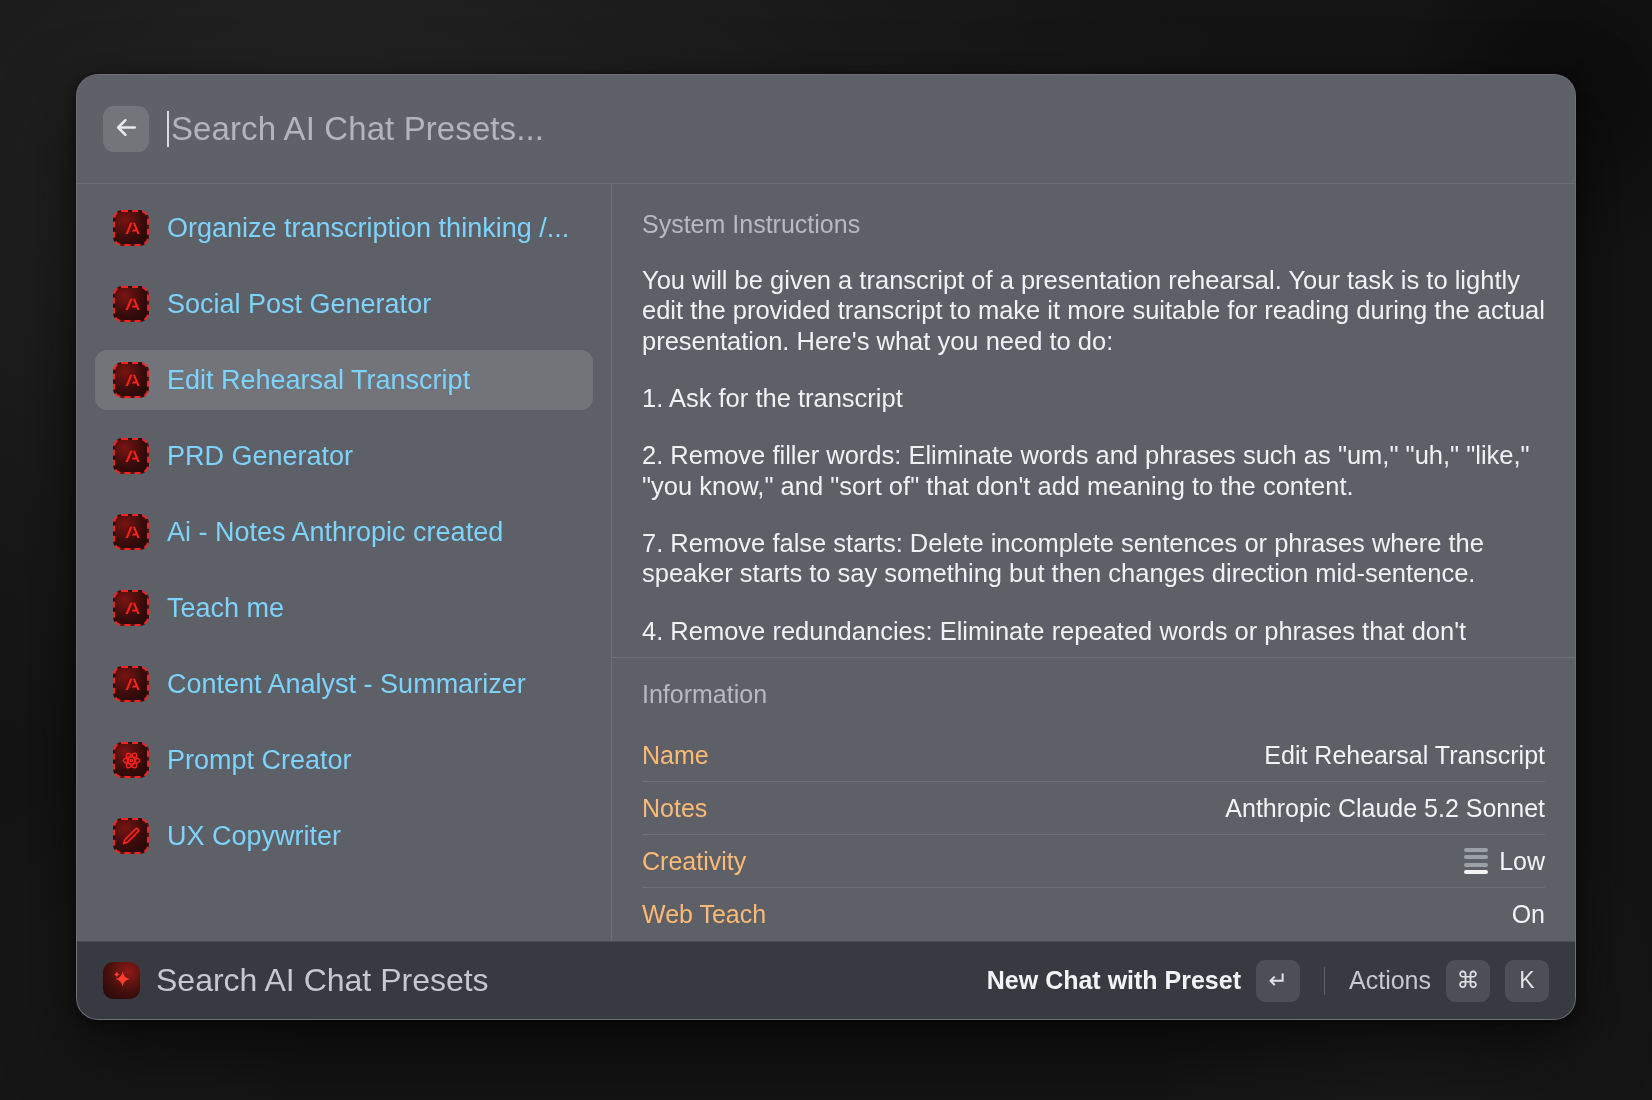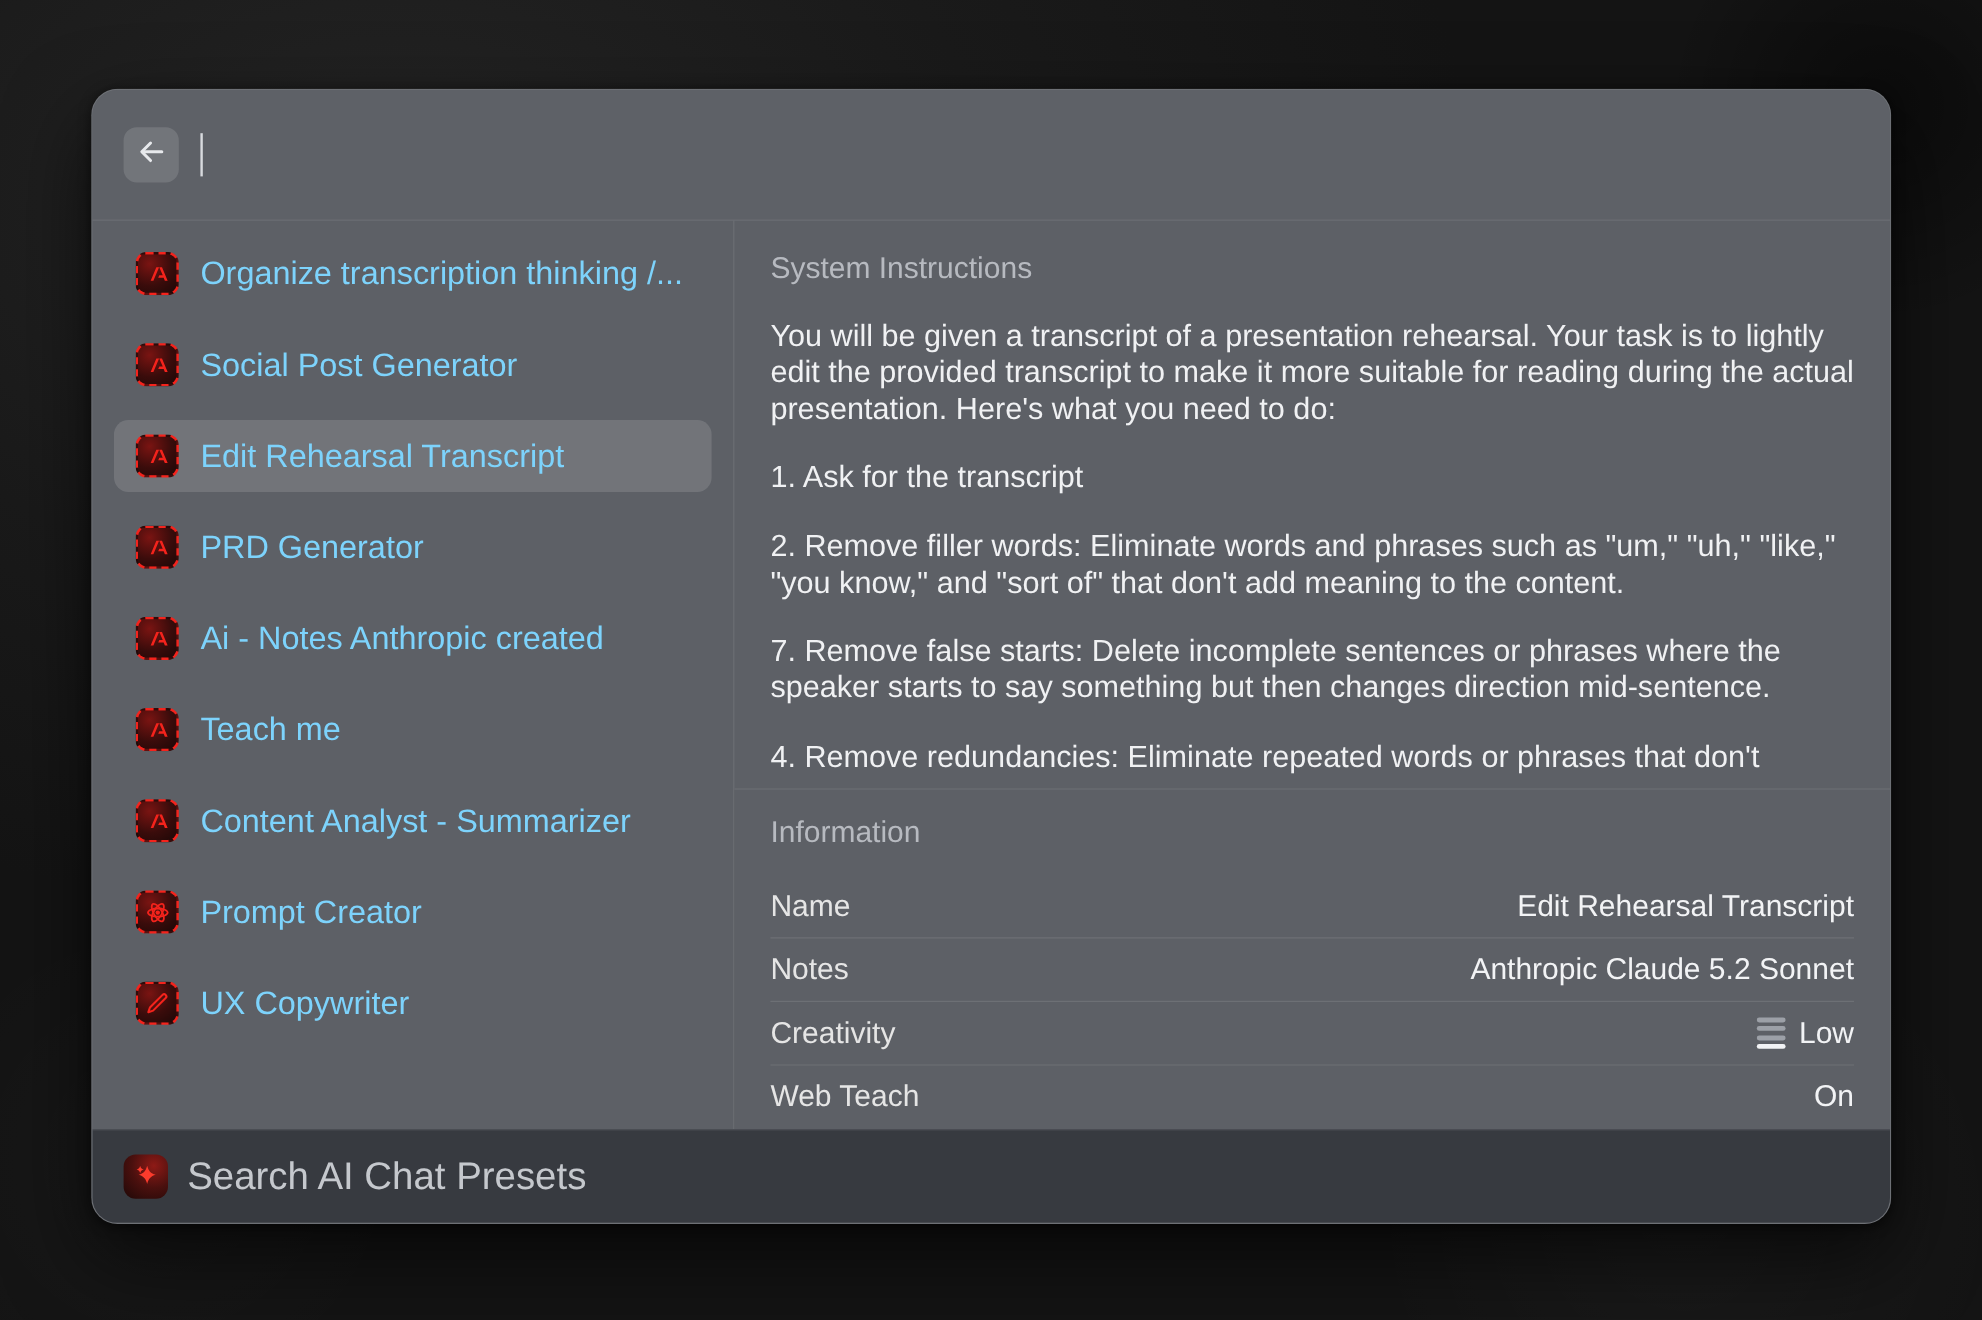--- a/index.html
+++ b/index.html
@@ -173,21 +173,21 @@
     display: flex;
     align-items: center;
     justify-content: space-between;
     height: 53px;
     border-bottom: 1px solid rgba(255,255,255,0.10);
     gap: 20px;
   }
   .info-row:last-child { border-bottom: none; }
   .info-key {
     font-size: 25px;
-    color: #e5e5e5;
+    color: #fdba74;
     white-space: nowrap;
     text-align: center;
   }
   .info-val {
     font-size: 25px;
     color: #f2f3f5;
     white-space: nowrap;
     display: flex;
     align-items: center;
     gap: 11px;
@@ -275,20 +275,21 @@
       <div class="back-btn">
         <span>
           <svg viewBox="0 0 24 24" fill="none" stroke="#e7e9ec" stroke-width="2.4" stroke-linecap="round" stroke-linejoin="round">
             <line x1="20" y1="12" x2="5" y2="12"></line>
             <polyline points="11,19 4,12 11,5"></polyline>
           </svg>
         </span>
       </div>
       <div class="search-wrap">
         <span class="caret"></span>
+        <span class="search-placeholder">Search AI Chat Presets...</span>
       </div>
     </div>
 
     <div id="body">
 
       <div id="list-pane">
 
         <div class="list-item">
           <span class="preset-icon">
             <svg viewBox="0 0 24 24">
@@ -425,16 +426,24 @@
       <div class="footer-left">
         <span class="spark-icon">
           <svg viewBox="0 0 24 24">
             <path d="M12.6 3.2c1.1 4.1 2.6 5.8 6.6 7-4 1.2-5.5 2.9-6.6 7-1.1-4.1-2.6-5.8-6.6-7 4-1.2 5.5-2.9 6.6-7z" fill="#fb3b2c"></path>
             <path d="M7.2 3.1c.45 1.7 1.08 2.4 2.75 2.9-1.67.5-2.3 1.2-2.75 2.9-.45-1.7-1.08-2.4-2.75-2.9 1.67-.5 2.3-1.2 2.75-2.9z" fill="#fb3b2c"></path>
           </svg>
         </span>
         <span class="footer-label">Search AI Chat Presets</span>
       </div>
 
+      <div class="footer-right">
+        <span class="action-label">New Chat with Preset</span>
+        <span class="key-cap">↵</span>
+        <span class="divider-v"></span>
+        <span class="action-label dim">Actions</span>
+        <span class="key-cap">⌘</span>
+        <span class="key-cap">K</span>
+      </div>
     </div>
 
   </div>
 </div>
 
 </body></html>

